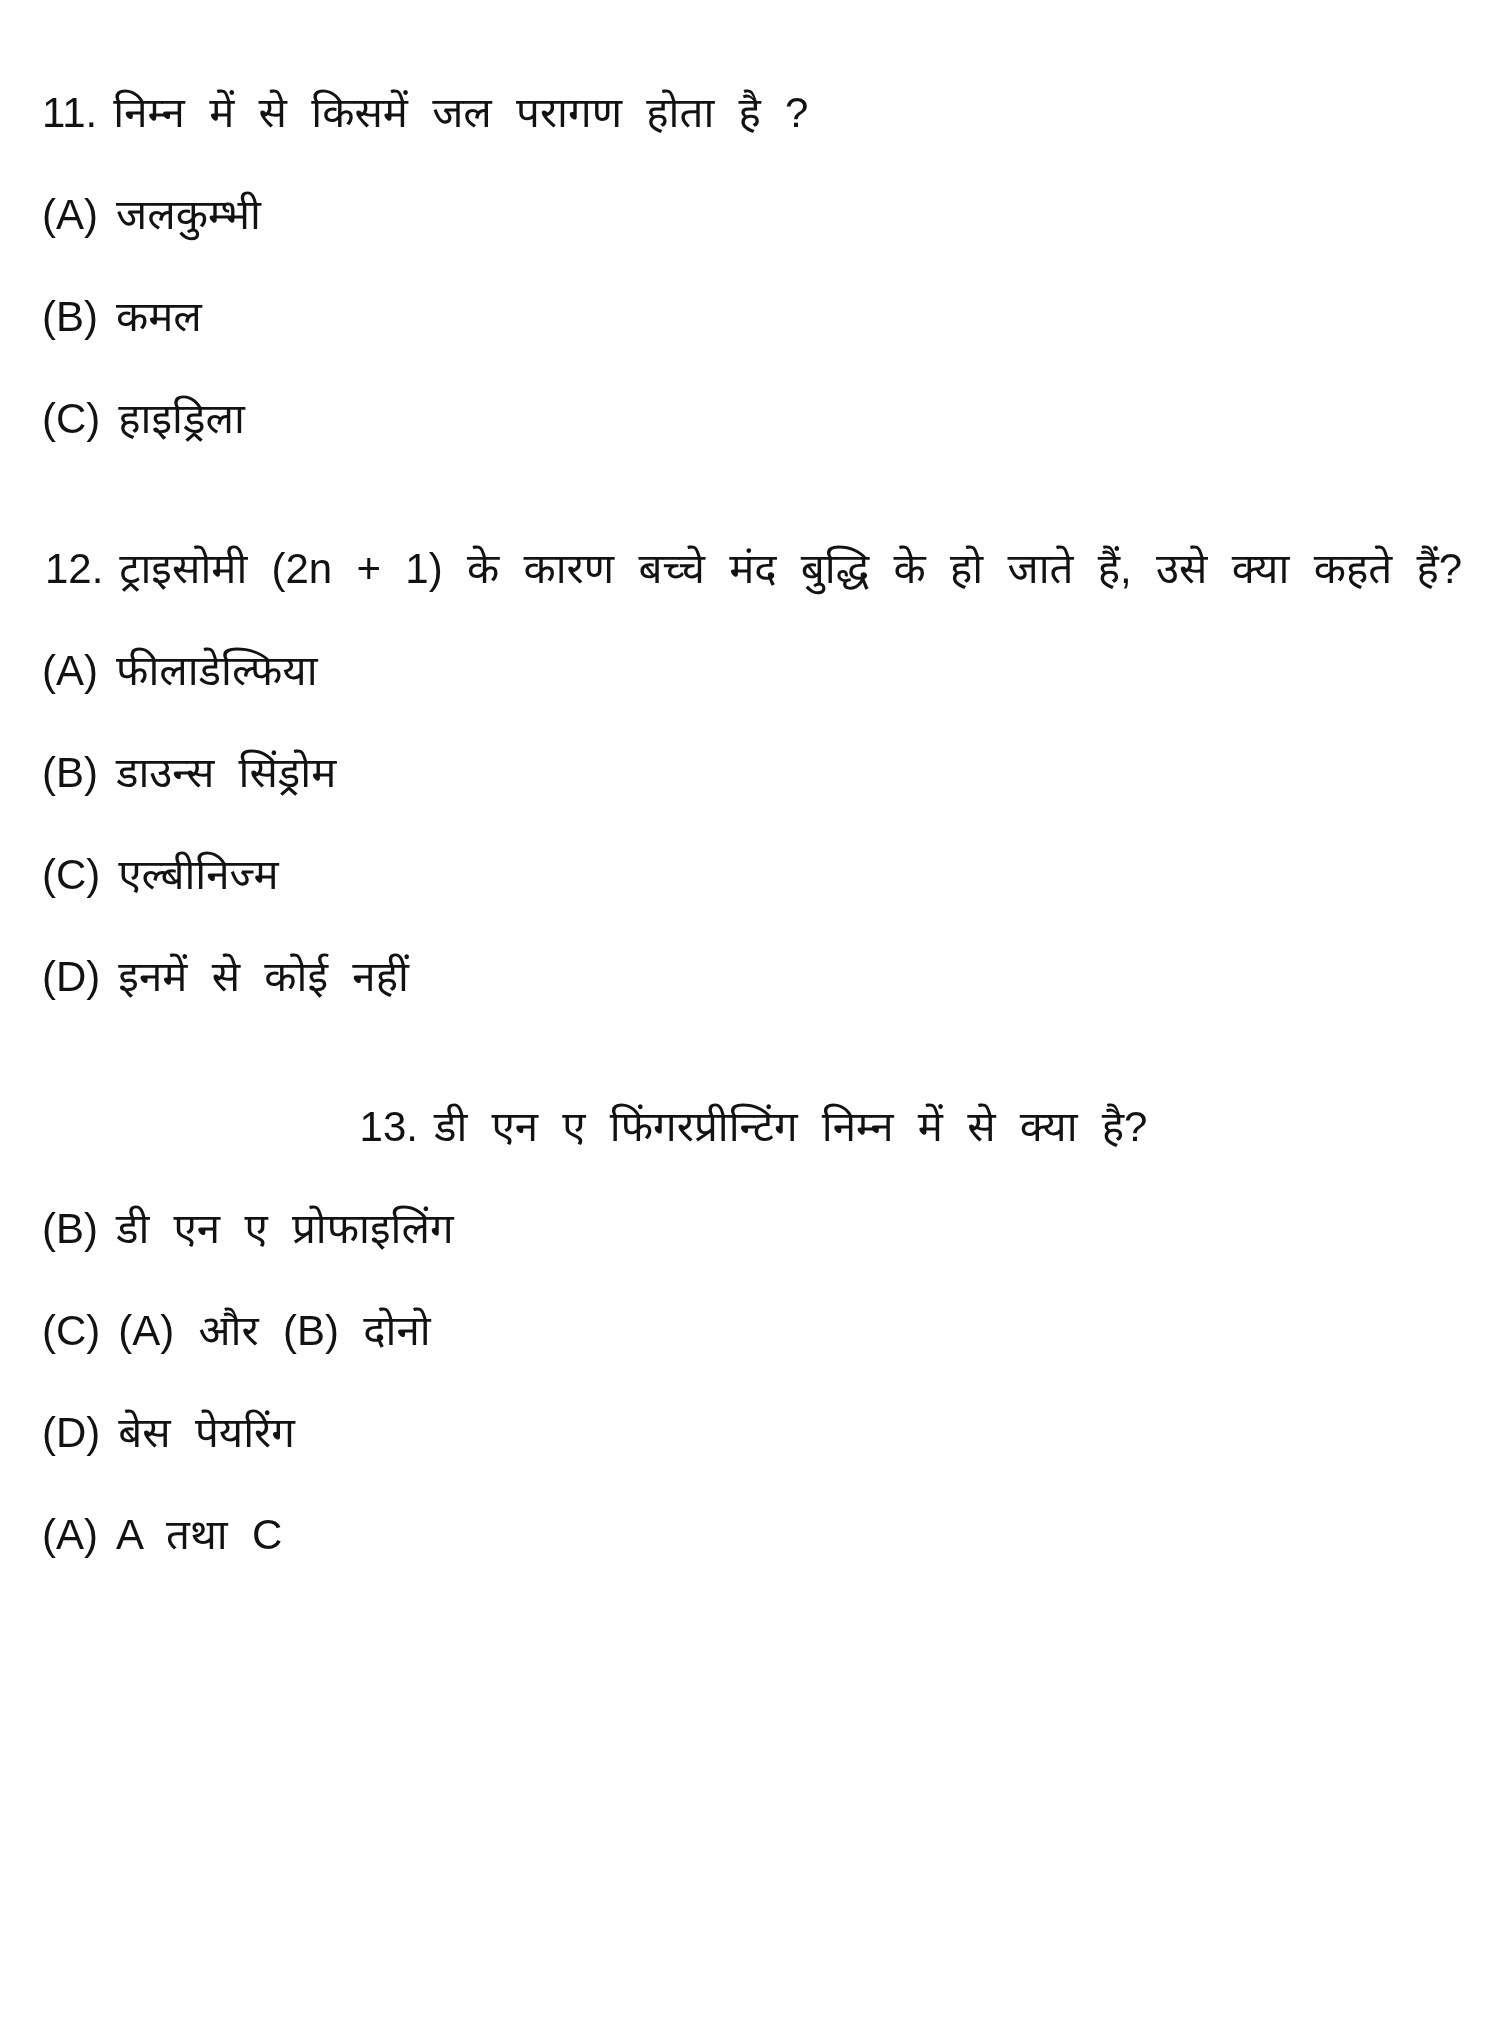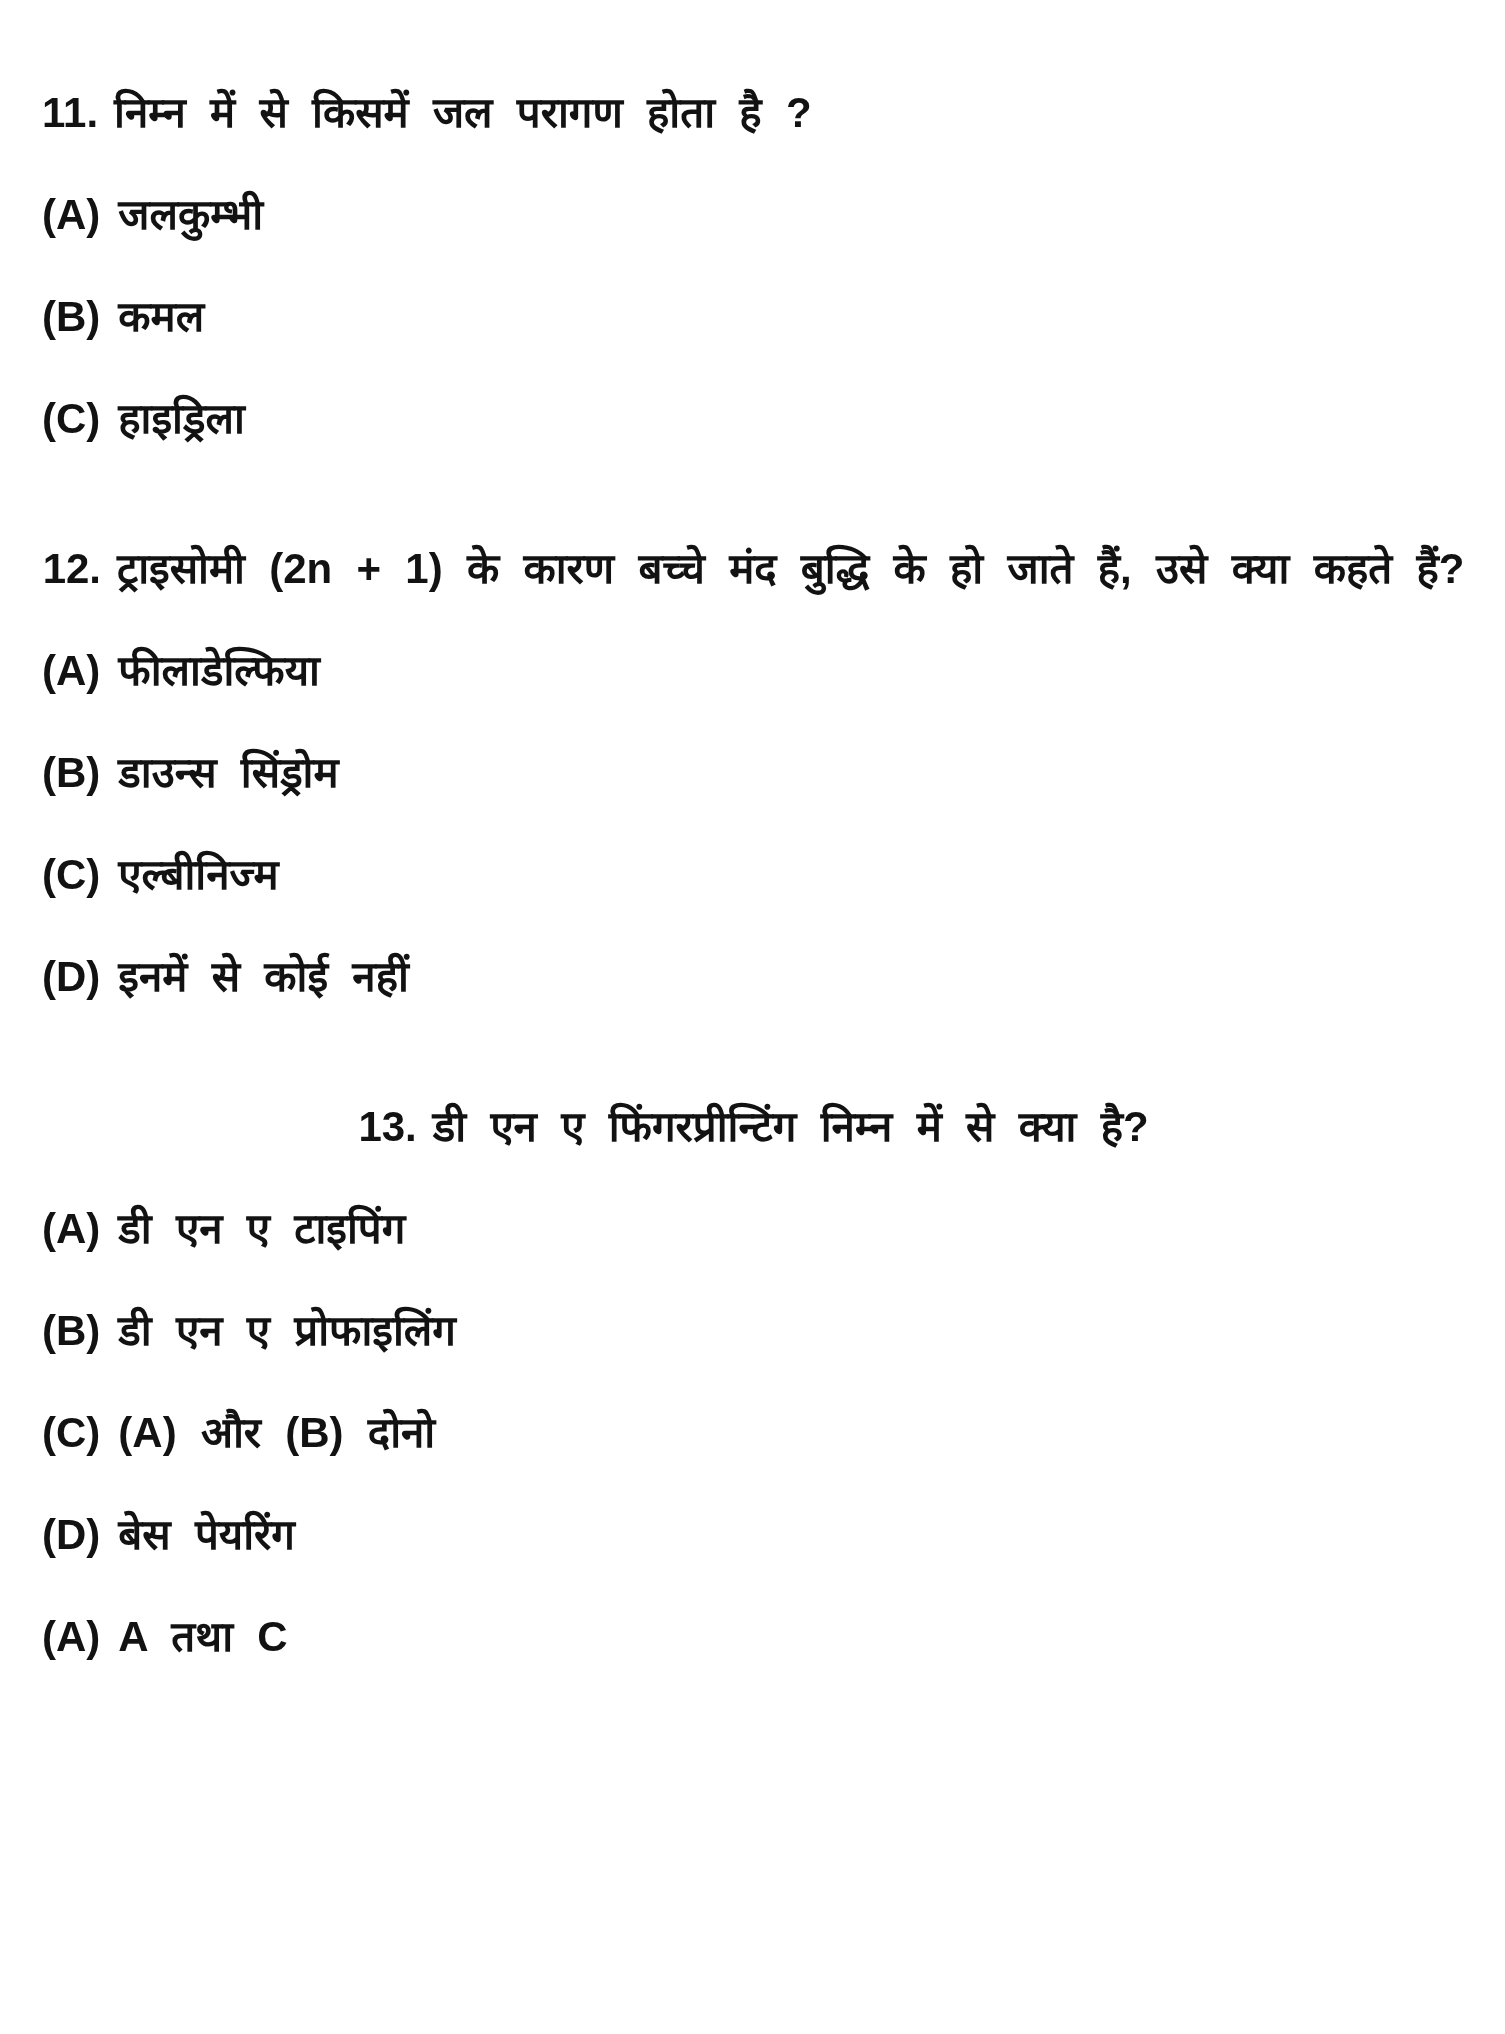--- a/index.html
+++ b/index.html
@@ -16,21 +16,21 @@
   .page {
     padding: 84px 40px 0 42px;
   }
   .line {
     font-size: 42px;
     line-height: 58px;
     height: 58px;
     margin-bottom: 44px;
     white-space: nowrap;
     word-spacing: 0.30em;
-    font-weight: 700;
+    font-weight: 400;
   }
   .section-gap {
     margin-top: 92px;
     text-align: center;
   }
   .qnum  { margin-right: 16px; }
   .olabel { margin-right: 18px; }
 </style>
 </head>
 <body>
@@ -63,23 +63,20 @@
     <span class="olabel">(C)</span><span class="otext">एल्बीनिज्म</span>
   </div>
   <div class="line option">
     <span class="olabel">(D)</span><span class="otext">इनमें से कोई नहीं</span>
   </div>
 
   <div class="line question section-gap">
     <span class="qnum">13.</span><span class="qtext">डी एन ए फिंगरप्रीन्टिंग निम्न में से क्या है?</span>
   </div>
   <div class="line option">
-    <span class="olabel">(A)</span><span class="otext">डी एन ए टाइपिंग</span>
-  </div>
-  <div class="line option">
     <span class="olabel">(B)</span><span class="otext">डी एन ए प्रोफाइलिंग</span>
   </div>
   <div class="line option">
     <span class="olabel">(C)</span><span class="otext">(A) और (B) दोनो</span>
   </div>
   <div class="line option">
     <span class="olabel">(D)</span><span class="otext">बेस पेयरिंग</span>
   </div>
 
   <div class="line option">

